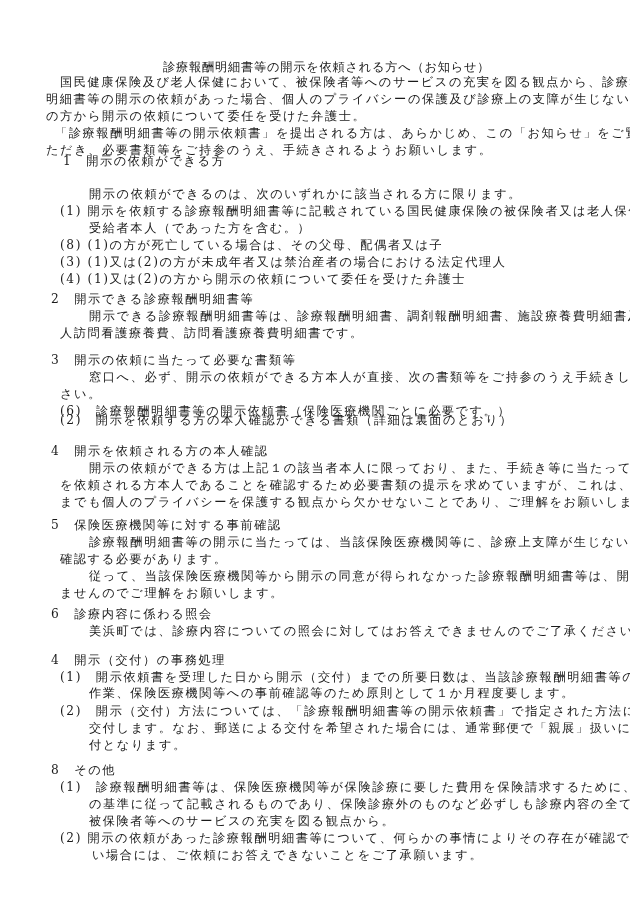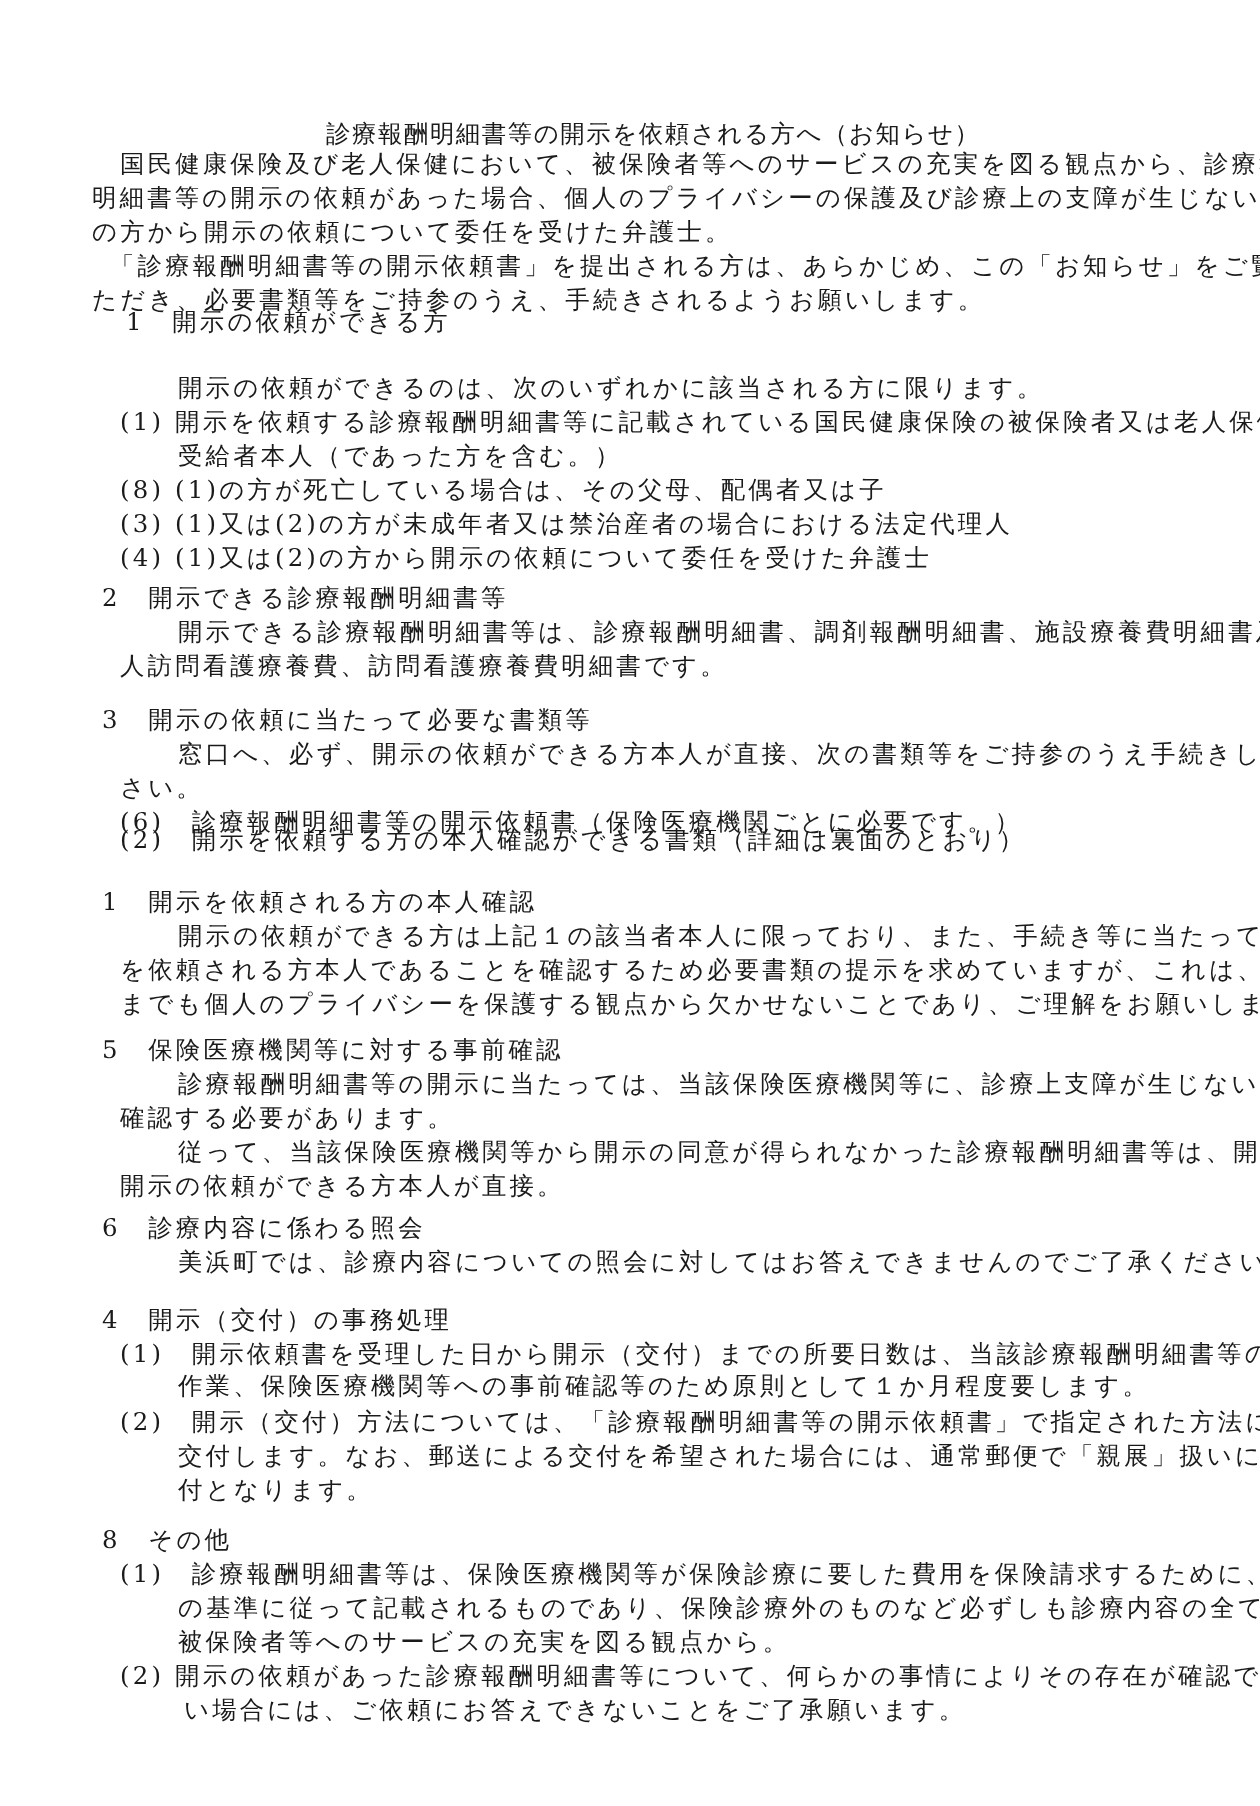--- a/index.html
+++ b/index.html
@@ -47,32 +47,32 @@
 
 <div>
   <div class="ln" style="left:51px; top:360px;">3　開示の依頼に当たって必要な書類等</div>
   <div class="ln" style="left:89px; top:377px;">窓口へ、必ず、開示の依頼ができる方本人が直接、次の書類等をご持参のうえ手続きしてくだ</div>
   <div class="ln" style="left:60px; top:394px;">さい。</div>
   <div class="ln" style="left:60px; top:411px;">(6)　診療報酬明細書等の開示依頼書（保険医療機関ごとに必要です。）</div>
   <div class="ln" style="left:60px; top:420px;">(2)　開示を依頼する方の本人確認ができる書類（詳細は裏面のとおり）</div>
 </div>
 
 <div>
-  <div class="ln" style="left:51px; top:451px;">1　開示を依頼される方の本人確認</div>
+  <div class="ln" style="left:51px; top:451px;">4　開示を依頼される方の本人確認</div>
   <div class="ln" style="left:89px; top:468px;">開示の依頼ができる方は上記１の該当者本人に限っており、また、手続き等に当たって、開示</div>
   <div class="ln" style="left:60px; top:485px;">を依頼される方本人であることを確認するため必要書類の提示を求めていますが、これは、あく</div>
   <div class="ln" style="left:60px; top:502px;">までも個人のプライバシーを保護する観点から欠かせないことであり、ご理解をお願いします。</div>
 </div>
 
 <div>
   <div class="ln" style="left:51px; top:525px;">5　保険医療機関等に対する事前確認</div>
   <div class="ln" style="left:89px; top:542px;">診療報酬明細書等の開示に当たっては、当該保険医療機関等に、診療上支障が生じないことを</div>
   <div class="ln" style="left:60px; top:559px;">確認する必要があります。</div>
   <div class="ln" style="left:89px; top:576px;">従って、当該保険医療機関等から開示の同意が得られなかった診療報酬明細書等は、開示でき</div>
-  <div class="ln" style="left:60px; top:593px;">開示の依頼ができる方本人が直接。</div>
+  <div class="ln" style="left:60px; top:593px;">ませんのでご理解をお願いします。</div>
 </div>
 
 <div>
   <div class="ln" style="left:51px; top:614px;">6　診療内容に係わる照会</div>
   <div class="ln" style="left:89px; top:631px;">美浜町では、診療内容についての照会に対してはお答えできませんのでご了承ください。</div>
 </div>
 
 <div>
   <div class="ln" style="left:51px; top:660px;">4　開示（交付）の事務処理</div>
   <div class="ln" style="left:60px; top:677px;">(1)　開示依頼書を受理した日から開示（交付）までの所要日数は、当該診療報酬明細書等の抽出</div>

